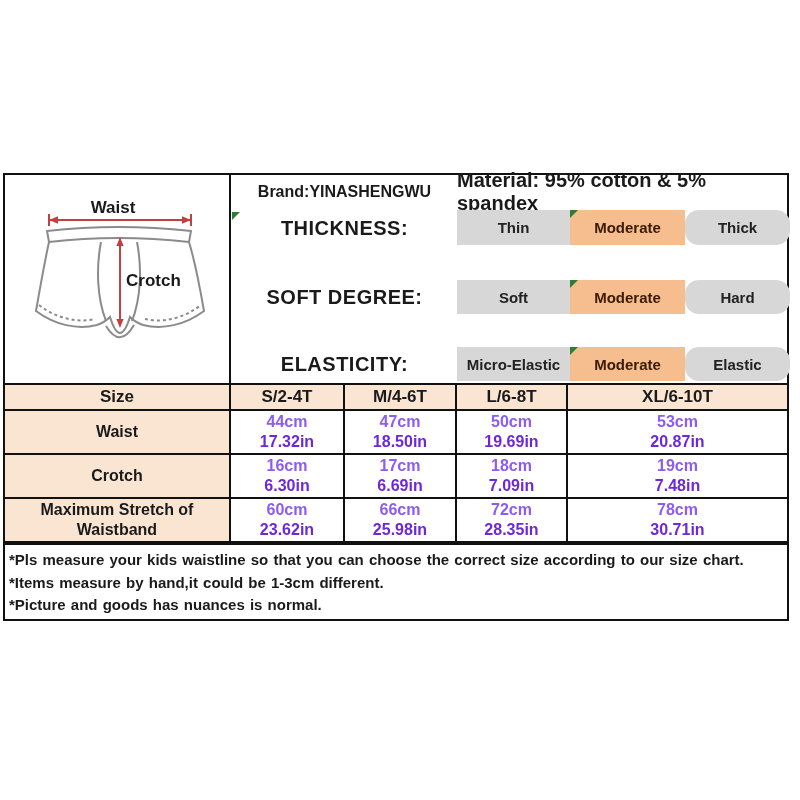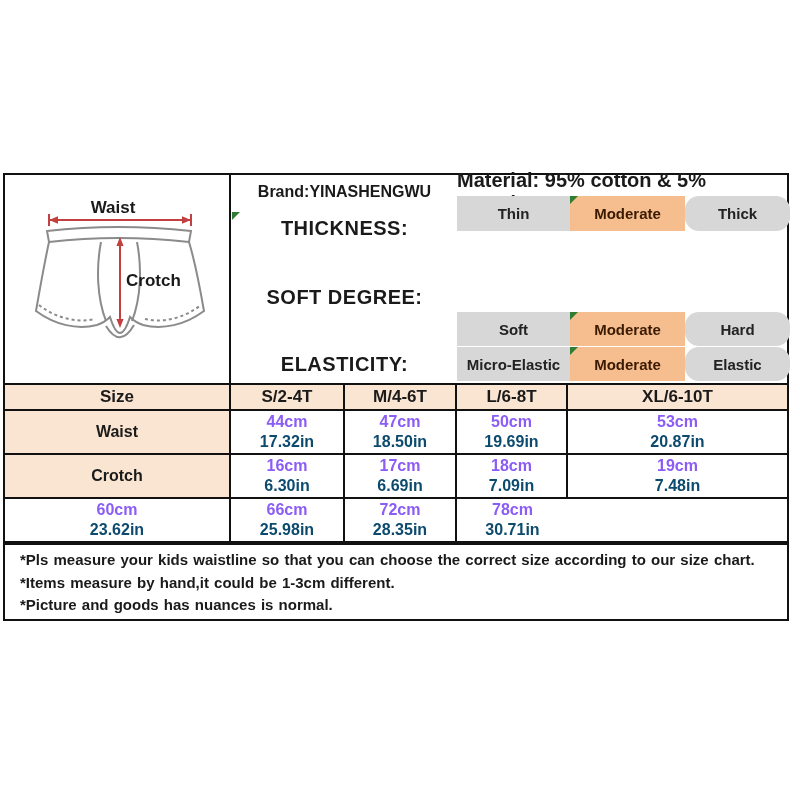--- a/index.html
+++ b/index.html
@@ -43,26 +43,26 @@
          grid-template-rows:26px 44px 44px 1fr;}
   .st-cell{display:flex;align-items:center;justify-content:center;
          border-right:2px solid #111;border-bottom:2px solid #111;box-sizing:border-box;}
   .st-cell.c5{border-right:none;}
   .st-cell.r4{border-bottom:none;}
   .peach{background:#fae5d2;}
   .head{font-size:17px;font-weight:bold;}
   .rowlabel{font-size:16px;font-weight:bold;text-align:center;line-height:1.25;padding:0 16px;}
   .vals{flex-direction:column;font-size:16px;font-weight:600;line-height:20px;}
   .cm{color:#8b5cf6;}
-  .in{color:#0c4a6e;}
+  .in{color:#6d28d9;}
 
   
   .notes{position:absolute;left:3px;top:543px;width:786px;height:78px;
          border:2px solid #111;box-sizing:border-box;background:#fff;
-         display:flex;flex-direction:column;justify-content:space-evenly;padding:1px 15px;}
+         display:flex;flex-direction:column;justify-content:space-evenly;padding:1px 4px;}
   .note{font-size:15px;font-weight:bold;white-space:nowrap;word-spacing:1px;}
 </style>
 </head>
 <body>
 
 <div class="stage">
 
   <div class="frame"></div>
   <div class="divider"></div>
 
@@ -94,31 +94,31 @@
     </g>
     <text x="123" y="113" text-anchor="start">Crotch</text>
   </svg>
 
   <div class="brand">Brand:YINASHENGWU</div>
   <div class="material">Material: 95% cotton &amp; 5% spandex</div>
 
   <div class="corner-abs"></div>
 
   <div class="attr-label" style="top:211px;height:35px;">THICKNESS:</div>
-  <div class="attr-bar" style="top:196px;height:35px;">
+  <div class="attr-bar" style="top:210px;height:35px;">
     <div class="attr-cell w1">Thin</div>
     <div class="attr-cell w2 sel">
       <span class="corner"></span>
       <span>Moderate</span>
     </div>
     <div class="attr-cell w3">Thick</div>
   </div>
 
   <div class="attr-label" style="top:280px;height:34px;">SOFT DEGREE:</div>
-  <div class="attr-bar" style="top:280px;height:34px;margin-top:32px;">
+  <div class="attr-bar" style="top:280px;height:34px;">
     <div class="attr-cell w1">Soft</div>
     <div class="attr-cell w2 sel">
       <span class="corner"></span>
       <span>Moderate</span>
     </div>
     <div class="attr-cell w3">Hard</div>
   </div>
 
   <div class="attr-label" style="top:347px;height:34px;">ELASTICITY:</div>
   <div class="attr-bar" style="top:347px;height:34px;">
@@ -166,20 +166,21 @@
     </div>
     <div class="st-cell c4 vals">
       <div class="cm">18cm</div>
       <div class="in">7.09in</div>
     </div>
     <div class="st-cell c5 vals">
       <div class="cm">19cm</div>
       <div class="in">7.48in</div>
     </div>
 
+    <div class="st-cell c1 r4 peach rowlabel">Maximum Stretch of Waistband</div>
     <div class="st-cell c2 r4 vals">
       <div class="cm">60cm</div>
       <div class="in">23.62in</div>
     </div>
     <div class="st-cell c3 r4 vals">
       <div class="cm">66cm</div>
       <div class="in">25.98in</div>
     </div>
     <div class="st-cell c4 r4 vals">
       <div class="cm">72cm</div>

